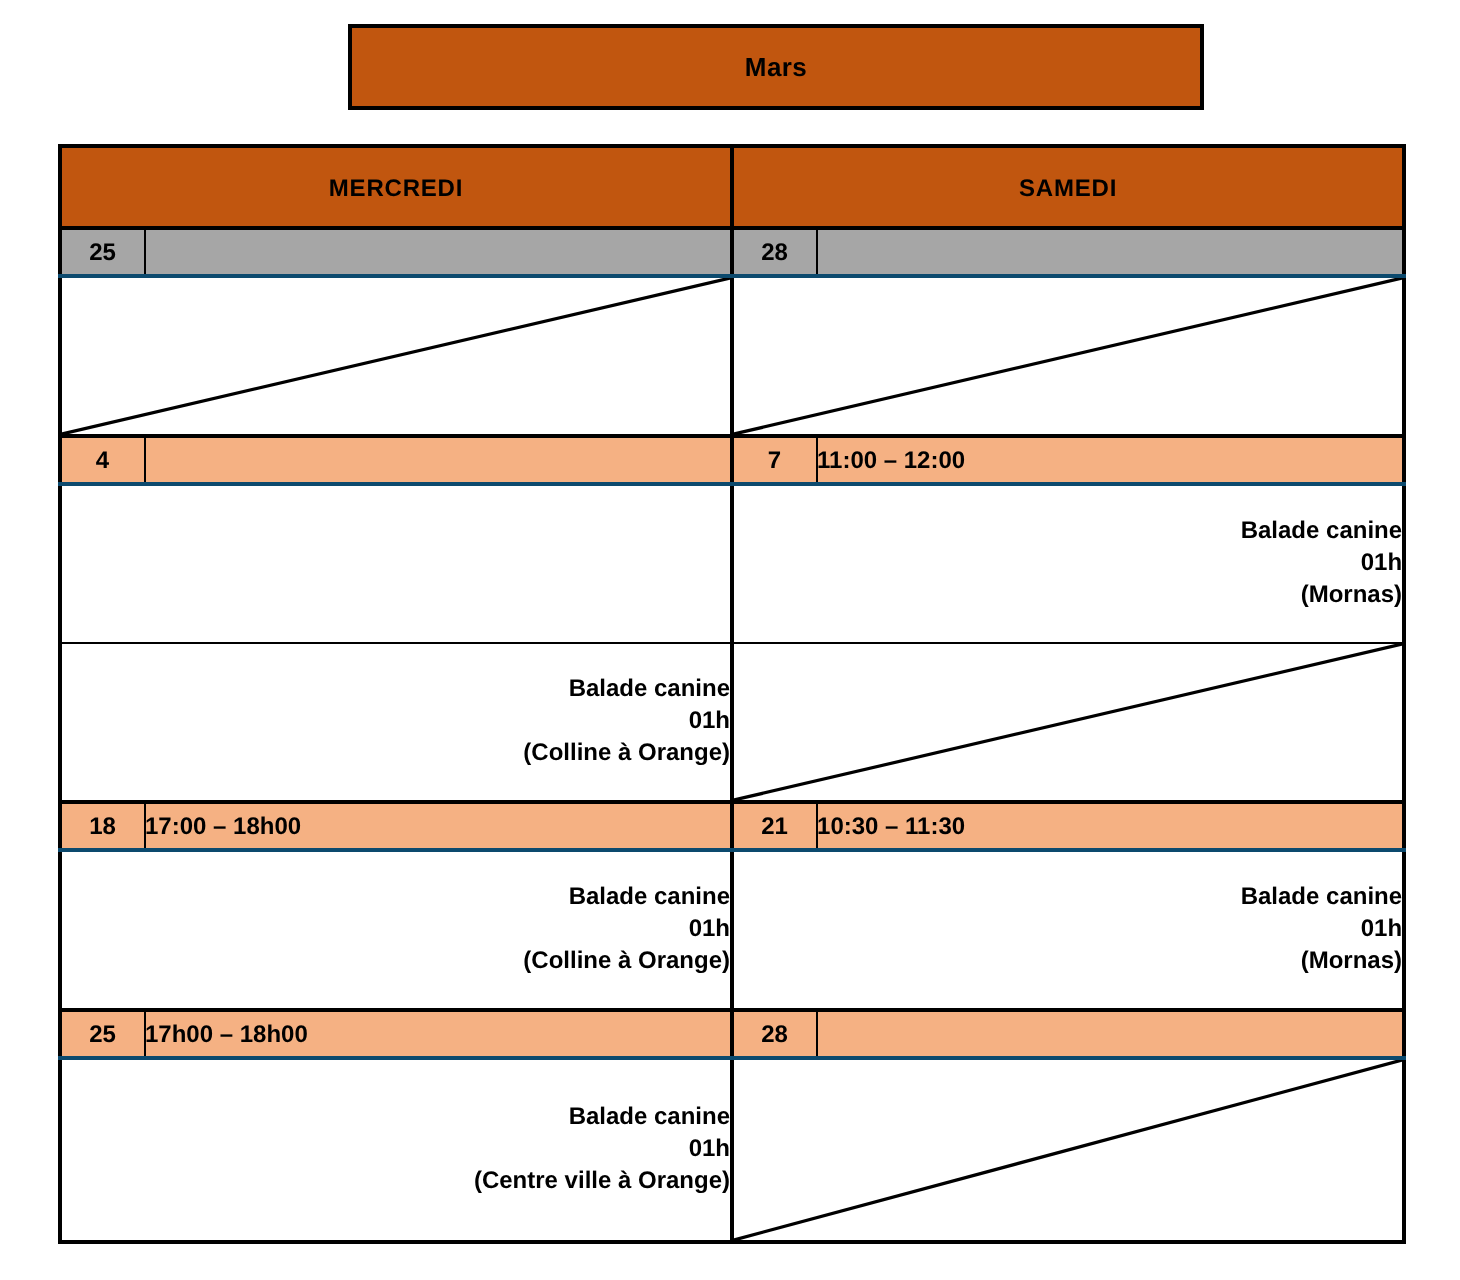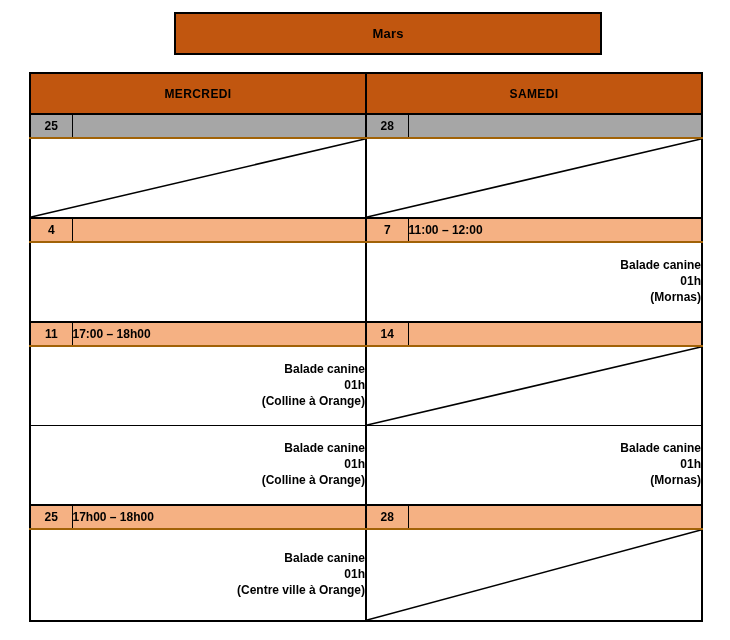--- a/index.html
+++ b/index.html
@@ -83,21 +83,21 @@
     text-align: left;
     font-size: 12px;
     font-weight: bold;
   }
   .fill-orange { background: #F5B183; }
   .fill-gray   { background: #A6A6A6; }
 
   tr.date-row td.date-cell,
   tr.date-row td.time-cell {
     border-top: 2px solid #000000;
-    border-bottom: 2px solid #a16207;
+    border-bottom: 2px solid #0c4a6e;
   }
 
   
   tr.event-row td { height: 78px; }
   tr.event-row.tall td { height: 90px; }
   .event-cell {
     background: #ffffff;
     text-align: right;
     font-size: 12px;
     font-weight: bold;
@@ -175,39 +175,39 @@
     </tr>
     <tr class="event-row">
       <td class="empty-cell col-sep-right" colspan="2"></td>
       <td class="event-cell col-sep-left" colspan="2">
         <span class="ev-line">Balade canine</span>
         <span class="ev-line">01h</span>
         <span class="ev-line">(Mornas)</span>
       </td>
     </tr>
 
-    <tr class="date-row">
-      <td class="date-cell fill-orange">11</td>
+    <tr class="event-row">
+      <td class="event-cell col-sep-right" colspan="2">
+        <span class="ev-line">Balade canine</span>
+        <span class="ev-line">01h</span>
+        <span class="ev-line">(Colline à Orange)</span>
+      </td>
+      <td class="empty-cell col-sep-left" colspan="2">
+        <svg class="diagonal" viewBox="0 0 100 100" preserveAspectRatio="none">
+          <line x1="0" y1="100" x2="100" y2="0"></line>
+        </svg>
+      </td>
+    </tr>
+
+    <tr class="date-row">
+      <td class="date-cell fill-orange">18</td>
       <td class="time-cell fill-orange col-sep-right">17:00 – 18h00</td>
-      <td class="date-cell fill-orange col-sep-left">14</td>
-      <td class="time-cell fill-orange"></td>
-    </tr>
-    <tr class="event-row">
-      <td class="event-cell col-sep-right" colspan="2">
-        <span class="ev-line">Balade canine</span>
-        <span class="ev-line">01h</span>
-        <span class="ev-line">(Colline à Orange)</span>
-      </td>
-      <td class="empty-cell col-sep-left" colspan="2">
-        <svg class="diagonal" viewBox="0 0 100 100" preserveAspectRatio="none">
-          <line x1="0" y1="100" x2="100" y2="0"></line>
-        </svg>
-      </td>
-    </tr>
-
+      <td class="date-cell fill-orange col-sep-left">21</td>
+      <td class="time-cell fill-orange">10:30 – 11:30</td>
+    </tr>
     <tr class="event-row">
       <td class="event-cell col-sep-right" colspan="2">
         <span class="ev-line">Balade canine</span>
         <span class="ev-line">01h</span>
         <span class="ev-line">(Colline à Orange)</span>
       </td>
       <td class="event-cell col-sep-left" colspan="2">
         <span class="ev-line">Balade canine</span>
         <span class="ev-line">01h</span>
         <span class="ev-line">(Mornas)</span>

